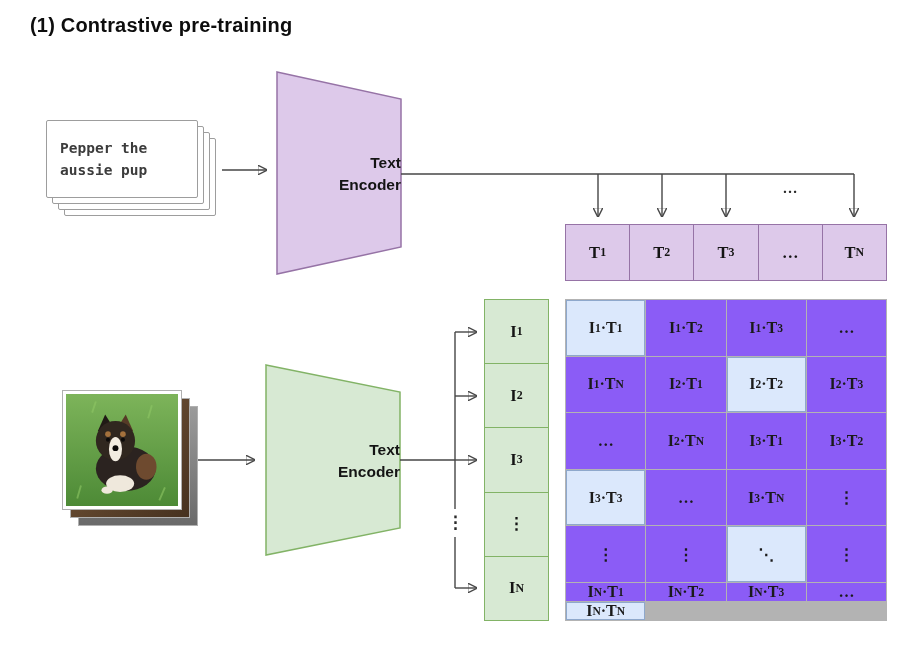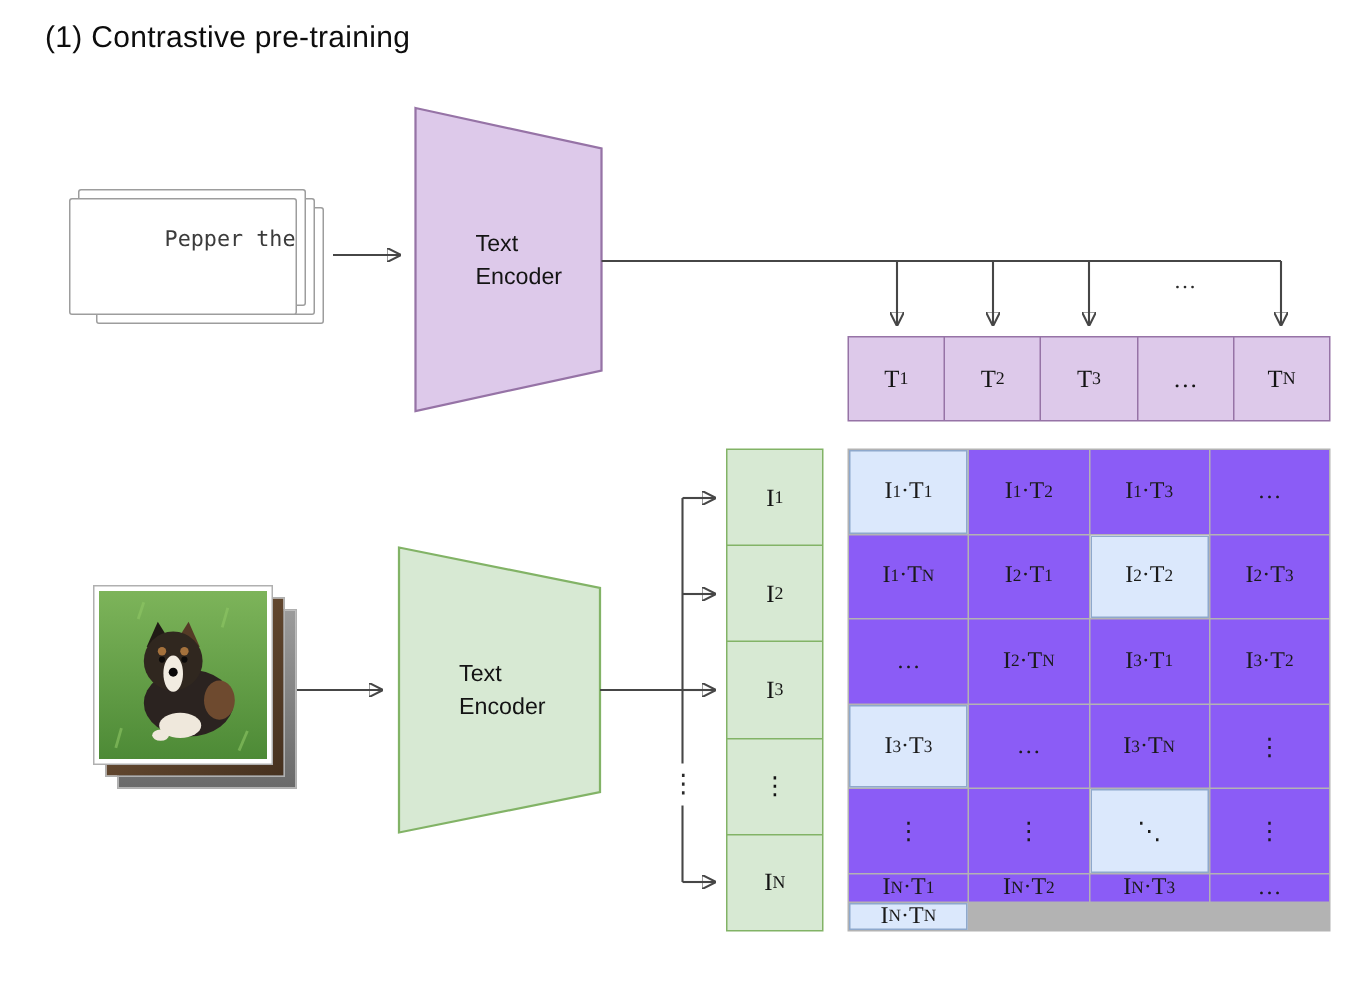--- a/index.html
+++ b/index.html
@@ -1,18 +1,18 @@
 <!DOCTYPE html>
 <html style="--purple-fill: #ddc9ea; --purple-border: #9673a6; --green-fill: #d7e9d3; --green-border: #82b366; --blue-fill: #dbe8fc; --blue-border: #8ea8cc; --grid-border: #b3b3b3; --arrow: #464646;"><head>
 <meta charset="utf-8">
 <style>
   html,body { margin:0; padding:0; background:#ffffff; }
   .canvas {
     position:relative; width:906px; height:654px; background:#fff;
-    font-family:"Liberation Sans", sans-serif; overflow:hidden;
+    font-family:"Liberation Sans", sans-serif; overflow:hidden;font-weight:bold;
   }
   .abs { position:absolute; }
 
   .title { left:30px; top:14px; font-size:20px; color:#0d0d0d; letter-spacing:0.2px; }
 
   
   .tcard {
     position:absolute; width:152px; height:78px; background:#fff;
     border:1px solid #9d9d9d; border-radius:2px; box-sizing:border-box;
   }
@@ -25,21 +25,21 @@
   .photo {
     position:absolute; width:120px; height:120px; background:#fff;
     border:1px solid #b0b0b0; box-sizing:border-box; padding:3px;
   }
   .photo svg { display:block; }
   .photo.p2 { background:linear-gradient(135deg,#7a5a3c,#46311f); }
   .photo.p3 { background:linear-gradient(#9b9b9b,#6a6a6a); }
 
   
   .enc-label {
-    position:absolute; text-align:left; font-size:15.5px; color:#141414; line-height:1.4;padding-left:40px;
+    position:absolute; text-align:right; font-size:15.5px; color:#141414; line-height:1.4;
   }
 
   
   .trow {
     left:565px; top:224px; width:322px; height:57px;
     display:grid; grid-template-columns:repeat(5,1fr); gap:1px; padding:1px;
     background:var(--purple-border,#9673a6); box-sizing:border-box;
   }
   .tcell {
     background:var(--purple-fill,#ddc9ea); display:flex; align-items:center; justify-content:center;
@@ -110,23 +110,24 @@
     <line x1="455" y1="460" x2="476" y2="460" marker-end="url(#ah)"></line>
     <line x1="455" y1="588" x2="476" y2="588" marker-end="url(#ah)"></line>
   </svg>
 
   <div class="abs title">(1) Contrastive pre-training</div>
 
   <div class="abs" style="left:46px; top:120px; width:200px; height:120px;">
     <div class="tcard" style="left:18px; top:18px;"></div>
     <div class="tcard" style="left:12px; top:12px;"></div>
     <div class="tcard" style="left:6px;  top:6px;"></div>
-    <div class="tcard" style="left:0;    top:12px;text-align:right;">
+    <div class="tcard" style="left:0;    top:0;">
       <div class="cardtext">
         <div>Pepper the</div>
+        <div>aussie pup</div>
       </div>
     </div>
   </div>
 
   <div class="abs" style="left:62px; top:390px; width:160px; height:160px;">
     <div class="photo p3" style="left:16px; top:16px;"></div>
     <div class="photo p2" style="left:8px;  top:8px;"></div>
     <div class="photo" style="left:0;    top:0;">
       <svg width="112" height="112" viewBox="0 0 120 120">
         <defs>

